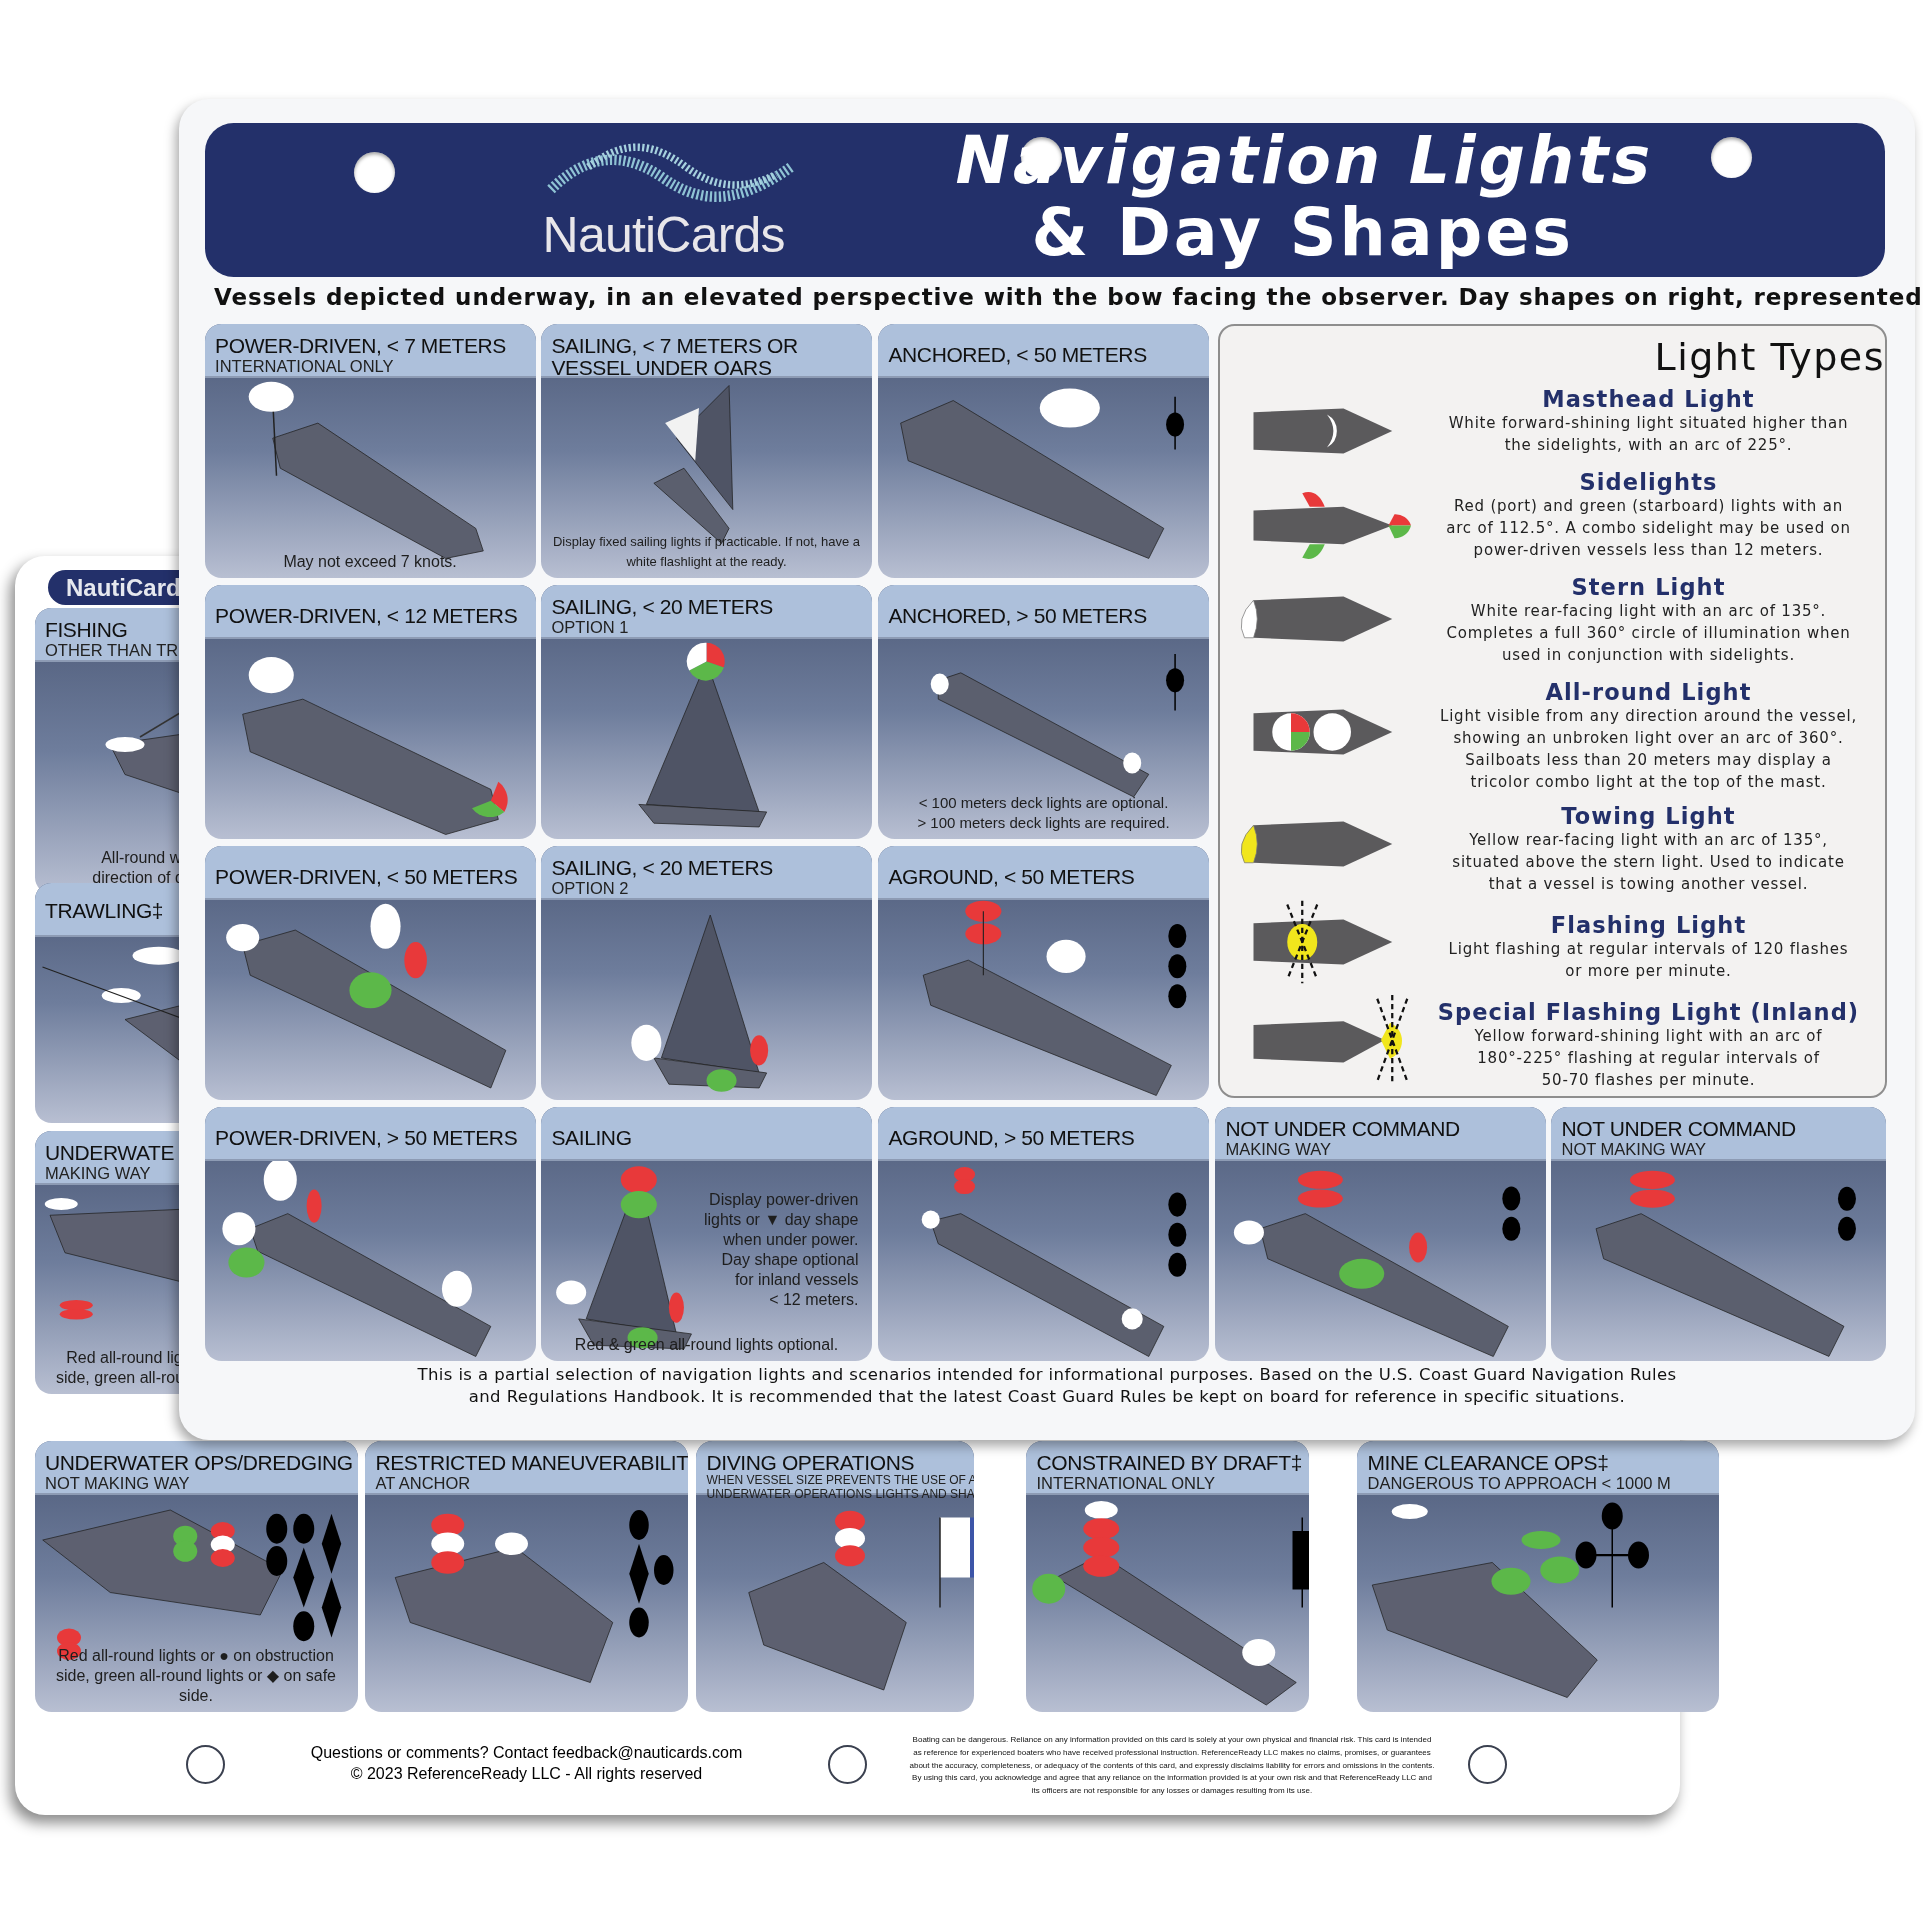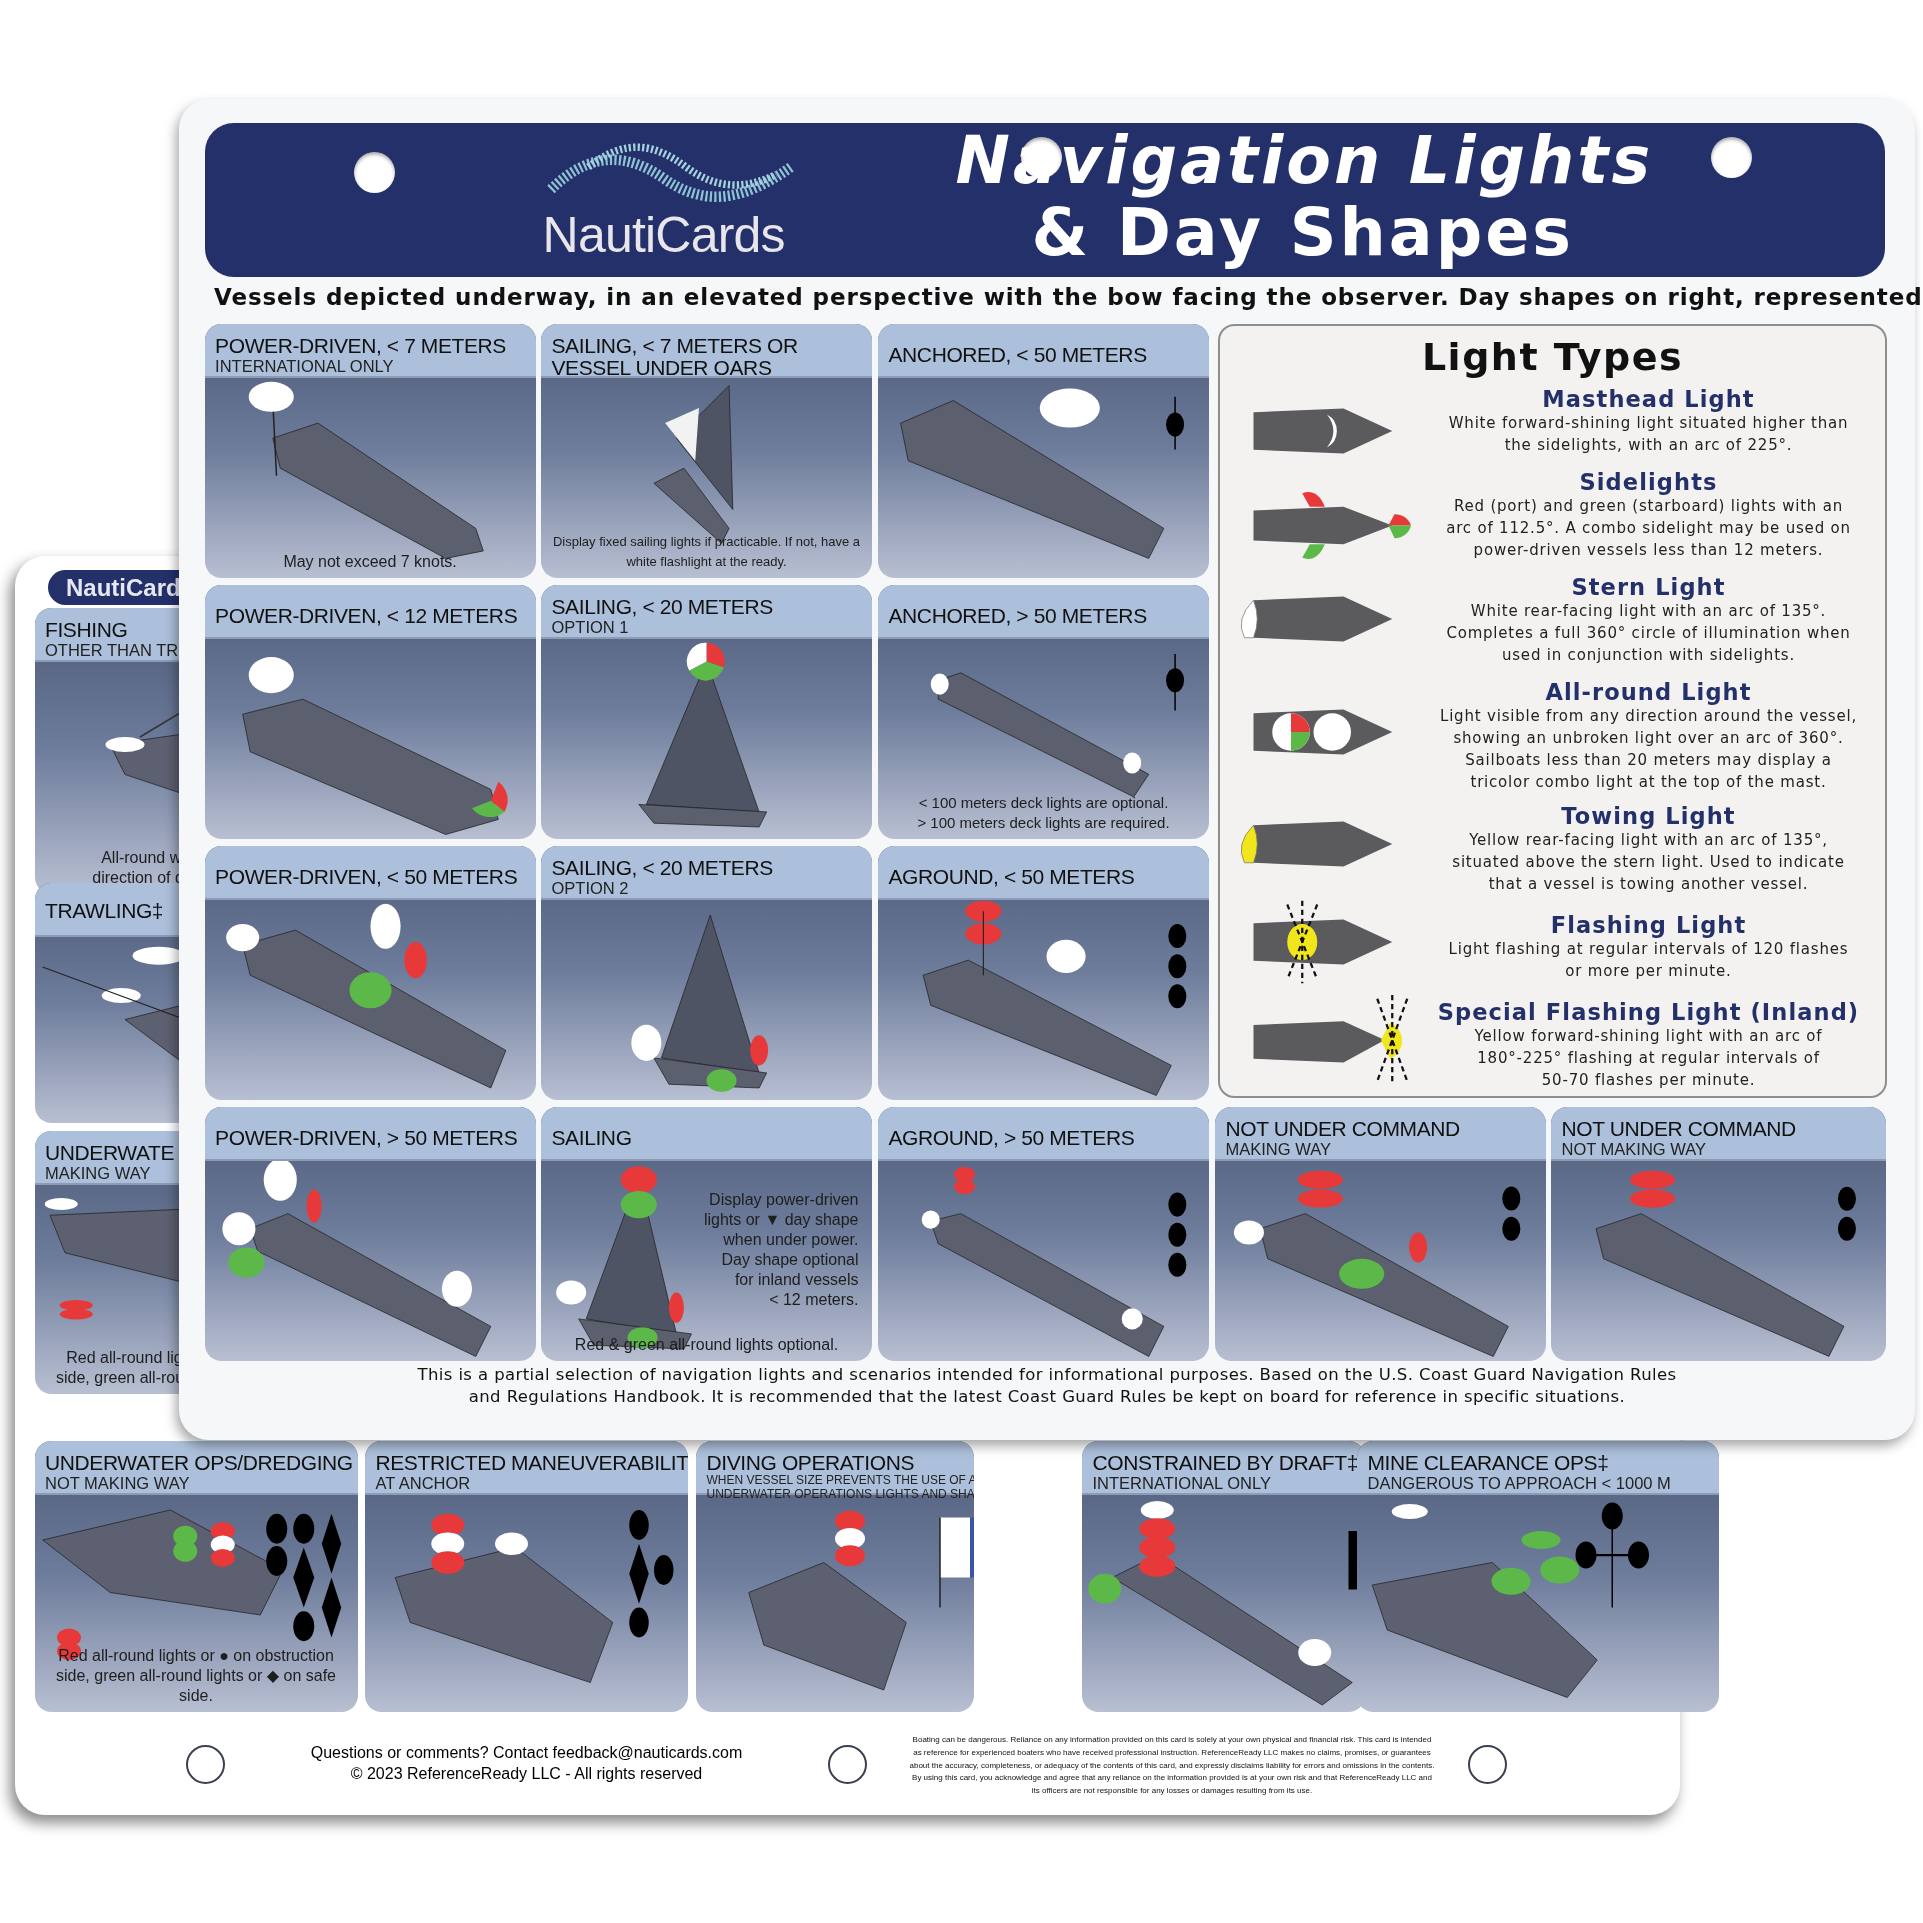--- a/index.html
+++ b/index.html
@@ -70,21 +70,21 @@
   }
   .subtitle {
     position:absolute; left:35px; top:185px; font-size:23px; font-weight:bold; color:#111; letter-spacing:0.9px;
     white-space:nowrap; font-family:"DejaVu Sans", sans-serif;
   }
   .lt-panel {
     position:absolute; left:1039px; top:225px; width:669px; height:774px;
     background:#f3f2f1; border:2.3px solid #8e8e8e; border-radius:16.5px; box-sizing:border-box;
   }
   .lt-title {
-    position:absolute; left:0; right:0; top:9px; text-align:center; font-size:38px; font-weight:bold; color:#111;
+    position:absolute; left:0; right:0; top:9px; text-align:right; font-size:38px; font-weight:normal; color:#111;
     font-family:"DejaVu Sans", sans-serif; letter-spacing:1.5px;
   }
   .lt-item { position:absolute; left:203px; width:451px; text-align:center; }
   .lt-name { font-size:22.5px; font-weight:bold; color:#23306a; font-family:"DejaVu Sans", sans-serif; letter-spacing:1.1px; }
   .lt-desc { font-size:15px; color:#222; line-height:22px; letter-spacing:0.8px; font-family:"DejaVu Sans", sans-serif; }
   .lt-icon { position:absolute; left:10.5px; }
   .front-footnote {
     position:absolute; left:0; right:0; top:1265px; text-align:center; font-size:16.5px; color:#111; line-height:22px;
     font-family:"DejaVu Sans", sans-serif; letter-spacing:0.4px;
   }
@@ -197,21 +197,21 @@
       <ellipse cx="205" cy="35" rx="20" ry="14" fill="#e8393a"></ellipse>
         <ellipse cx="205" cy="58" rx="20" ry="14" fill="#fff"></ellipse>
         <ellipse cx="205" cy="81" rx="20" ry="14" fill="#e8393a"></ellipse>
       <g>
         <rect x="325" y="30" width="40" height="80" fill="#fff"></rect>
         <polygon points="365,30 400,30 392,70 400,110 365,110" fill="#3d55a8"></polygon>
         <line x1="325" y1="30" x2="325" y2="150" stroke="#222" stroke-width="2"></line>
       </g>
     </svg>
   </div>
-  <div class="tile" style="left:1067px;top:885px;width:283px;height:271px;">
+  <div class="tile" style="left:1011px;top:885px;width:283px;height:271px;">
     <div class="head">
       <div class="t1">CONSTRAINED BY DRAFT‡</div>
       <div class="t2">INTERNATIONAL ONLY</div>
     </div>
     <svg class="art" width="323" height="216" viewBox="0 0 430 288">
       <polygon points="40,110 100,80 360,250 320,280" fill="#5d6070" stroke="#222"></polygon>
       <ellipse cx="100" cy="20" rx="22" ry="12" fill="#fff"></ellipse>
       <ellipse cx="100" cy="45" rx="24" ry="14" fill="#e8393a"></ellipse>
         <ellipse cx="100" cy="70" rx="24" ry="14" fill="#e8393a"></ellipse>
         <ellipse cx="100" cy="95" rx="24" ry="14" fill="#e8393a"></ellipse>

